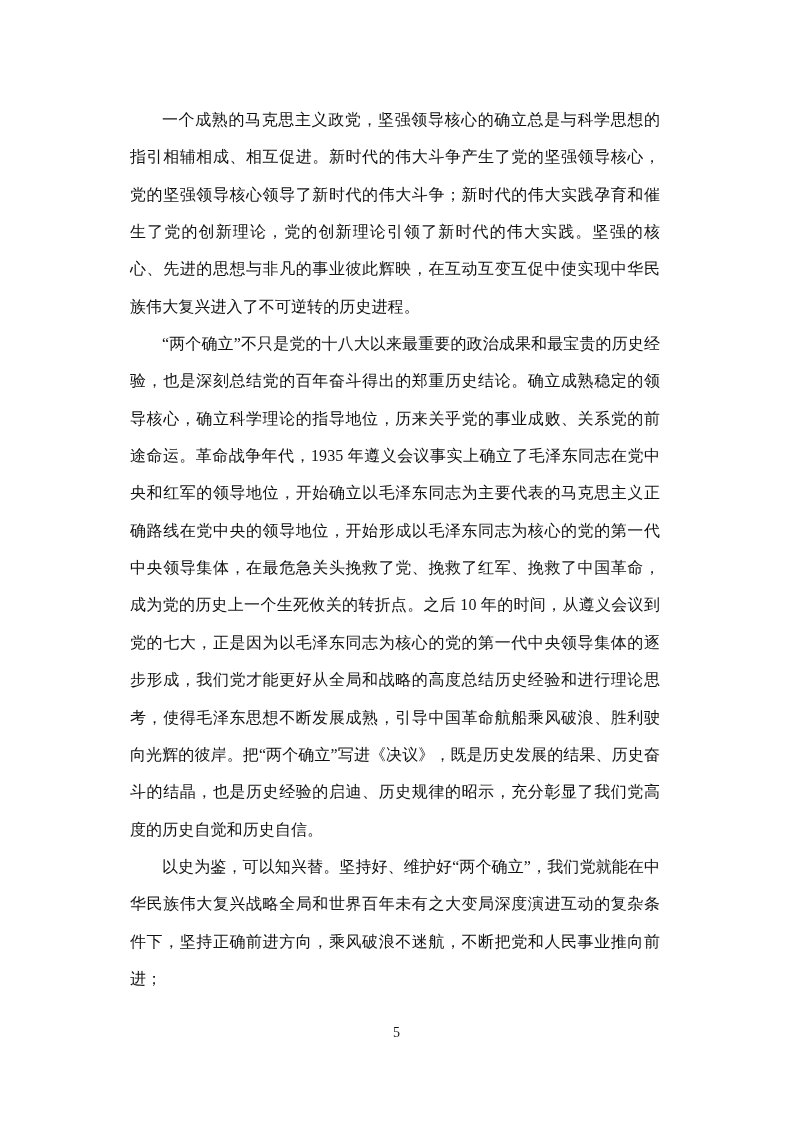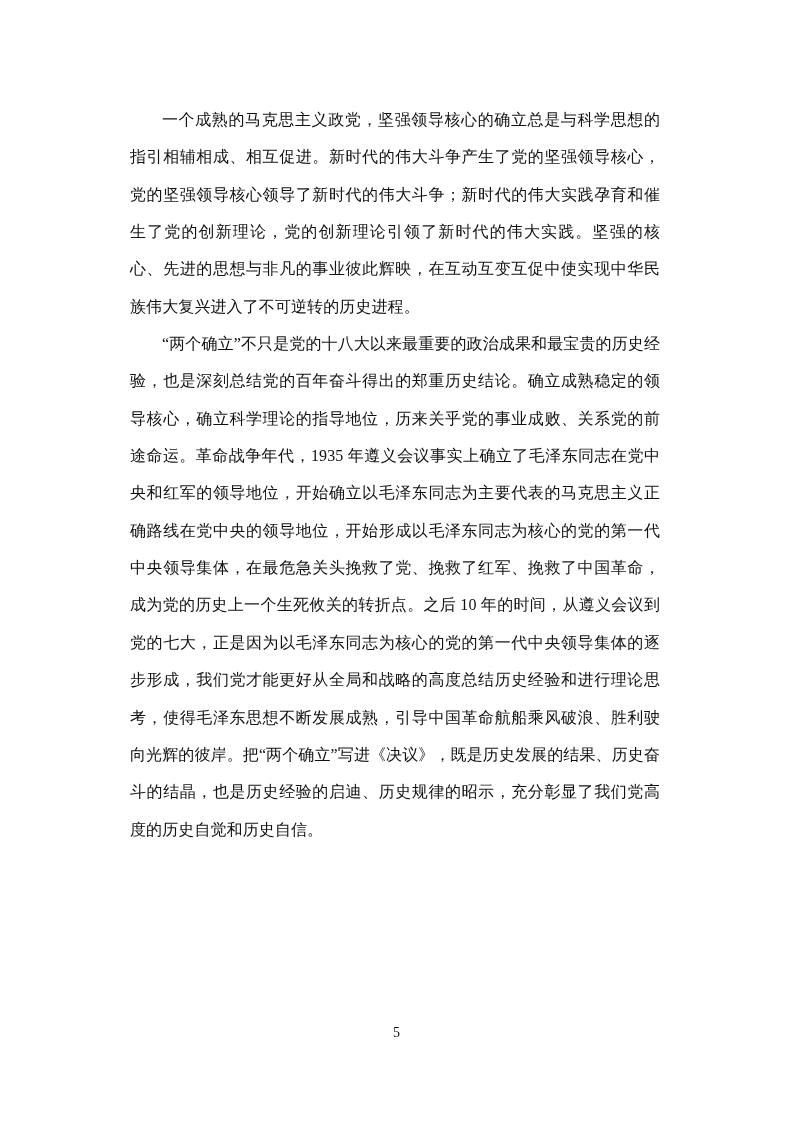--- a/index.html
+++ b/index.html
@@ -51,15 +51,16 @@
     color: #111111;
   }
 </style>
 </head>
 <body>
 
 <div class="page">
   <div class="content">
     <p class="para">一个成熟的马克思主义政党，坚强领导核心的确立总是与科学思想的指引相辅相成、相互促进。新时代的伟大斗争产生了党的坚强领导核心，党的坚强领导核心领导了新时代的伟大斗争；新时代的伟大实践孕育和催生了党的创新理论，党的创新理论引领了新时代的伟大实践。坚强的核心、先进的思想与非凡的事业彼此辉映，在互动互变互促中使实现中华民族伟大复兴进入了不可逆转的历史进程。</p>
     <p class="para">“两个确立”不只是党的十八大以来最重要的政治成果和最宝贵的历史经验，也是深刻总结党的百年奋斗得出的郑重历史结论。确立成熟稳定的领导核心，确立科学理论的指导地位，历来关乎党的事业成败、关系党的前途命运。革命战争年代，1935 年遵义会议事实上确立了毛泽东同志在党中央和红军的领导地位，开始确立以毛泽东同志为主要代表的马克思主义正确路线在党中央的领导地位，开始形成以毛泽东同志为核心的党的第一代中央领导集体，在最危急关头挽救了党、挽救了红军、挽救了中国革命，成为党的历史上一个生死攸关的转折点。之后 10 年的时间，从遵义会议到党的七大，正是因为以毛泽东同志为核心的党的第一代中央领导集体的逐步形成，我们党才能更好从全局和战略的高度总结历史经验和进行理论思考，使得毛泽东思想不断发展成熟，引导中国革命航船乘风破浪、胜利驶向光辉的彼岸。把“两个确立”写进《决议》，既是历史发展的结果、历史奋斗的结晶，也是历史经验的启迪、历史规律的昭示，充分彰显了我们党高度的历史自觉和历史自信。</p>
+    <p class="para">以史为鉴，可以知兴替。坚持好、维护好“两个确立”，我们党就能在中华民族伟大复兴战略全局和世界百年未有之大变局深度演进互动的复杂条件下，坚持正确前进方向，乘风破浪不迷航，不断把党和人民事业推向前进；</p>
   </div>
   <div class="page-number">5</div>
 </div>
 
 </body></html>

